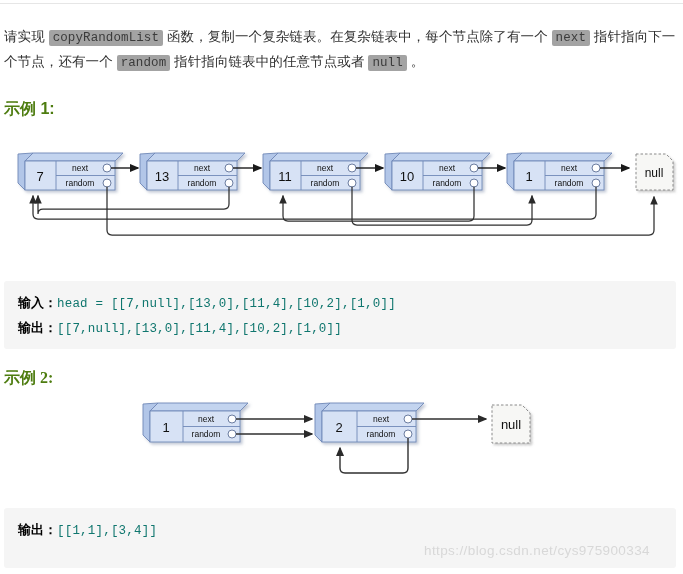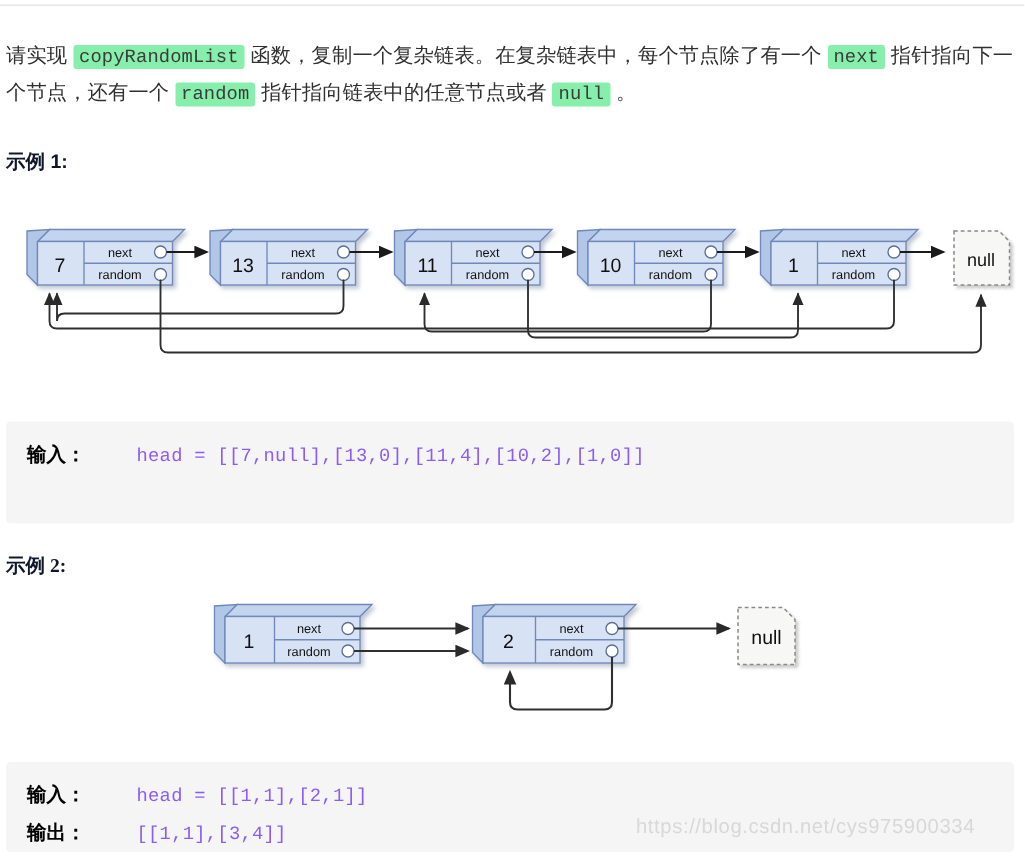--- a/index.html
+++ b/index.html
@@ -29,32 +29,32 @@
     top: 11px;
     left: 4px;
     width: 676px;
     line-height: 24px;
     font-size: 13.5px;
     color: #303030;
     letter-spacing: 0.1px;
   }
   code.inline {
     font-family: "Liberation Mono", monospace;
-    background: #86efac;
+    background: #a3a3a3;
     color: #3b3b3b;
     font-size: 12.5px;
     padding: 1px 4px;
     border-radius: 2px;
   }
   .ex-title {
     position: absolute;
     left: 4px;
     font-weight: bold;
-    font-size: 13px;
-    color: #0f172a;
+    font-size: 16px;
+    color: #4d7c0f;
   }
   #ex1-title { top: 99px; }
   #ex2-title { top: 368px; font-family: Liberation Serif, serif; }
 
   .diagram {
     position: absolute;
     left: 0;
   }
   #diagram1 { top: 140px; width: 683px; height: 125px; }
   #diagram2 { top: 385px; width: 683px; height: 105px; }
@@ -76,23 +76,22 @@
     font-size: 13px;
   }
   .cl-label {
     font-weight: bold;
     color: #000000;
     font-family: "Liberation Sans", sans-serif;
   }
   .cl-value {
     font-family: "Liberation Mono", monospace;
     font-size: 12.5px;
-    color: #8b5cf6;
+    color: #0f766e;
     letter-spacing: 0.2px;
-    margin-left: 34px;
   }
   .watermark {
     position: absolute;
     left: 424px;
     top: 543px;
     font-family: "Liberation Sans", sans-serif;
     font-size: 13.5px;
     color: #d8d8d8;
     letter-spacing: 0.4px;
     white-space: nowrap;
@@ -231,20 +230,23 @@
 
     <path d="M596,47 L596,74 Q596,79 591,79 L38,79 Q33,79 33,74 L33,56" marker-end="url(#ah2)"></path>
   </g>
 </svg>
 </div>
 
 <div class="codeblock" id="code1">
   <div class="codeline">
     <span class="cl-label">输入：</span><span class="cl-value">head = [[7,null],[13,0],[11,4],[10,2],[1,0]]</span>
   </div>
+  <div class="codeline">
+    <span class="cl-label">输出：</span><span class="cl-value">[[7,null],[13,0],[11,4],[10,2],[1,0]]</span>
+  </div>
 </div>
 
 <div class="ex-title" id="ex2-title">示例 2:</div>
 
 <div class="diagram" id="diagram2">
 <svg width="683" height="105" viewBox="0 0 683 105" xmlns="http://www.w3.org/2000/svg">
 
   <g>
     <g filter="url(#sh)">
       <path d="M150,26 L158,18 L248,18 L240,26 z" fill="#c3d4ef" stroke="#7089b8" stroke-width="0.9"></path>
@@ -286,20 +288,17 @@
     <line x1="236" y1="34" x2="312" y2="34" marker-end="url(#ah2)"></line>
     <line x1="236" y1="49" x2="312" y2="49" marker-end="url(#ah2)"></line>
     <line x1="412" y1="34" x2="486" y2="34" marker-end="url(#ah2)"></line>
     <path d="M408,53 L408,83 Q408,88 403,88 L345,88 Q340,88 340,83 L340,63" marker-end="url(#ah2)"></path>
   </g>
 </svg>
 </div>
 
 <div class="codeblock" id="code2">
   <div class="codeline">
-    <span class="cl-label">输入：</span><span class="cl-value">head = [[1,1],[2,1]]</span>
-  </div>
-  <div class="codeline">
     <span class="cl-label">输出：</span><span class="cl-value">[[1,1],[3,4]]</span>
   </div>
 </div>
 
 <div class="watermark">https://blog.csdn.net/cys975900334</div>
 
 </body></html>

